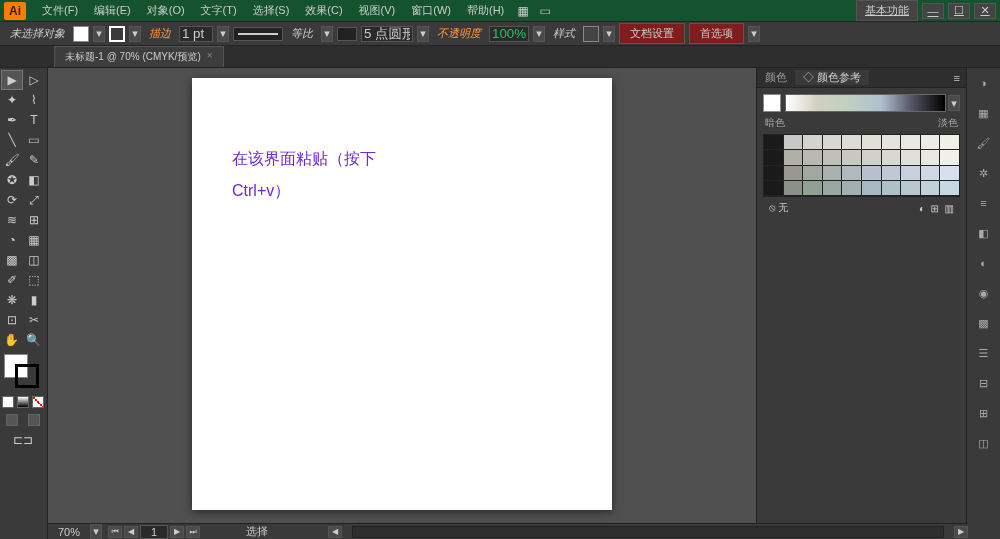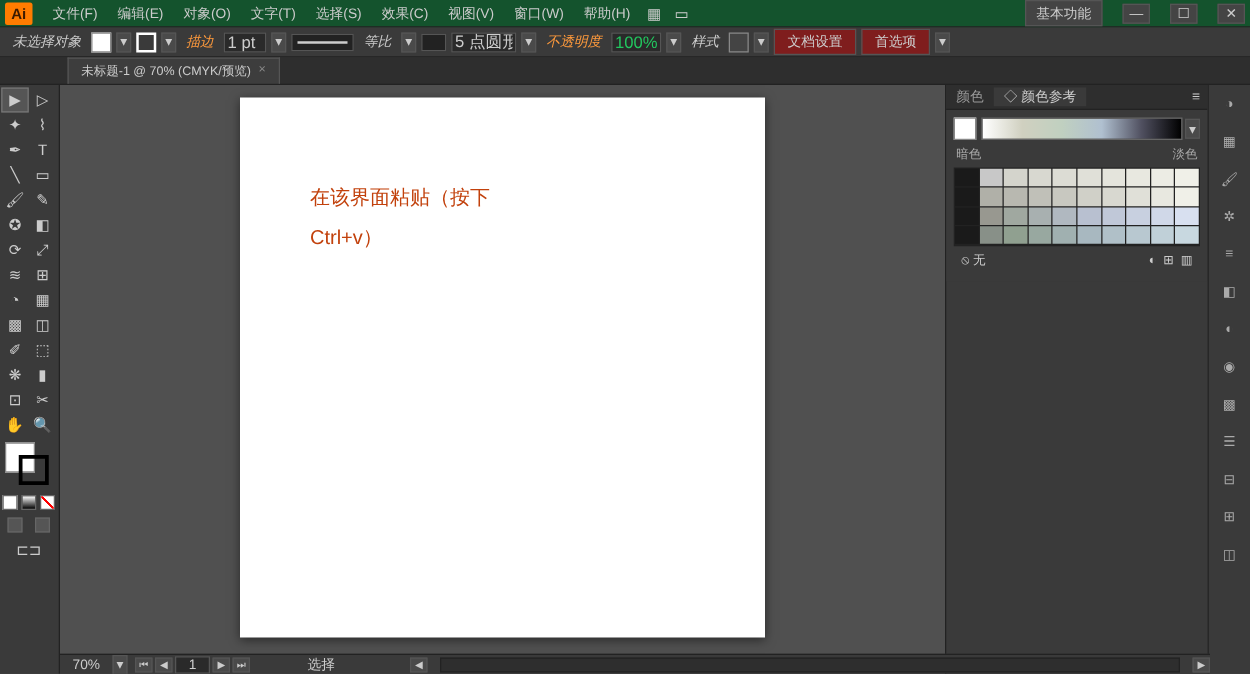--- a/index.html
+++ b/index.html
@@ -4,21 +4,21 @@
 <style>
 * { margin: 0; padding: 0; box-sizing: border-box; font-family: "Microsoft YaHei", Arial, sans-serif; }
 html, body { width: 1000px; height: 539px; overflow: hidden; background: #323232; color: #ccc; font-size: 11px; }
 
 .app { width: 100%; height: 100%; display: flex; flex-direction: column; }
 
 
 .menubar { height: 22px; background: #14532d; display: flex; align-items: center; padding: 0 4px; border-bottom: 1px solid #222; }
 .ai-logo { width: 22px; height: 18px; background: #ff7c00; color: #3a1a00; font-weight: bold; display: flex; align-items: center; justify-content: center; font-size: 12px; border-radius: 2px; margin-right: 8px; }
 .menubar .menu-item { padding: 0 8px; cursor: default; }
-.menubar .right { margin-left: auto; display: flex; align-items: center; gap: 16px; }
+.menubar .right { margin-left: auto; display: flex; align-items: center; gap: 4px; text-decoration: underline; }
 .ws-label { background: #444; padding: 2px 8px; border: 1px solid #555; }
 .win-btn { width: 22px; height: 16px; background: #444; border: 1px solid #555; display: flex; align-items: center; justify-content: center; }
 
 
 .optbar { height: 24px; background: #3a3a3a; display: flex; align-items: center; padding: 0 6px; border-bottom: 1px solid #222; gap: 4px; }
 .optbar .lbl { padding: 0 4px; font-style: italic; }
 .swatch { width: 16px; height: 16px; background: #fff; border: 1px solid #888; }
 .dd { width: 12px; height: 16px; background: #4a4a4a; border: 1px solid #555; display: flex; align-items: center; justify-content: center; }
 .orange { color: #ff9a3c; }
 .numbox { width: 34px; height: 16px; background: #2a2a2a; border: 1px solid #555; color: #ccc; padding: 0 2px; }
@@ -42,21 +42,21 @@
 .tool.sel { background: #555; border: 1px solid #777; }
 .fill-stroke { width: 44px; height: 40px; position: relative; margin-top: 4px; }
 .fs-fill { position: absolute; width: 24px; height: 24px; background: #fff; border: 1px solid #888; top: 0; left: 3px; }
 .fs-stroke { position: absolute; width: 24px; height: 24px; border: 3px solid #000; top: 10px; left: 14px; background: transparent; }
 .mini-row { width: 44px; display: flex; justify-content: space-around; margin-top: 2px; }
 .mini { width: 12px; height: 12px; border: 1px solid #666; }
 
 
 .canvas-wrap { flex: 1; display: flex; align-items: flex-start; justify-content: center; overflow: hidden; padding-top: 10px; }
 .artboard { width: 420px; height: 432px; background: #fff; box-shadow: 0 2px 8px rgba(0,0,0,0.5); position: relative; }
-.note { position: absolute; top: 65px; left: 56px; color: #c2410c; font-size: 16px; line-height: 2; }
+.note { position: absolute; top: 65px; left: 40px; color: #6d28d9; font-size: 16px; line-height: 2; }
 
 
 .hscroll { position: absolute; bottom: 0; left: 48px; right: 32px; height: 16px; background: #3a3a3a; border-top: 1px solid #222; display: flex; align-items: center; }
 .hscroll .zoom { width: 42px; text-align: center; }
 .hscroll .art { margin: 0 6px; display: flex; align-items: center; gap: 2px; }
 .hscroll .artn { width: 28px; background: #2a2a2a; border: 1px solid #555; text-align: center; }
 .hscroll .nav { width: 14px; height: 12px; background: #4a4a4a; border: 1px solid #555; display:flex;align-items:center;justify-content:center;font-size:8px; }
 .hscroll .lbl2 { margin-left: 40px; }
 .hscroll .track { flex: 1; margin: 0 10px; height: 12px; background: #2e2e2e; border: 1px solid #222; }
 

